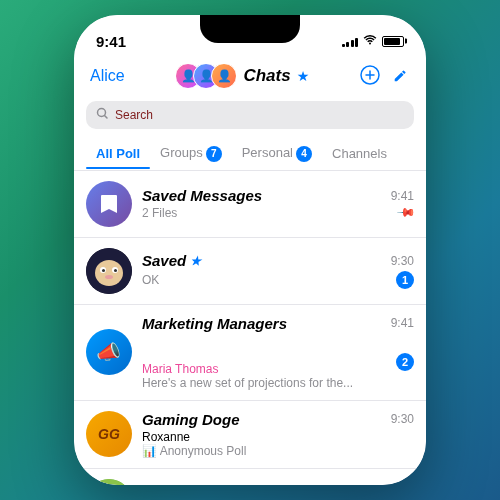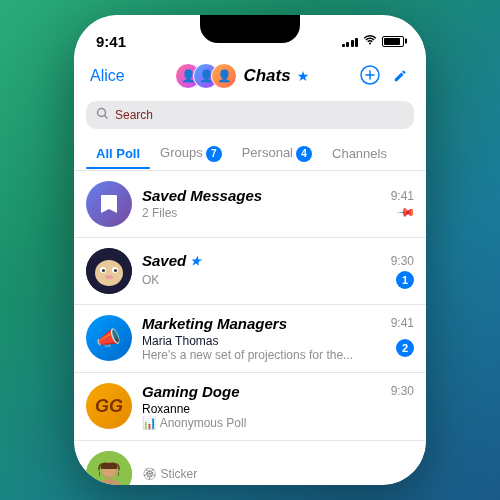--- a/index.html
+++ b/index.html
@@ -326,21 +326,21 @@
       padding: 0 5px;
     }
     .pin-icon {
       color: #c7c7cc;
       font-size: 12px;
       transform: rotate(45deg);
       display: inline-block;
     }
     .megaphone { font-size: 20px; }
     .gg-letters {
-      font-size: 18px;
+      font-size: 14px;
       font-weight: 900;
       color: #7a3200;
       font-style: italic;
       text-align: center;
     }
   </style>
 </head>
 <body>
 
 <div class="phone-frame">
@@ -474,21 +474,21 @@
         <div class="chat-avatar avatar-marketing">
           <span class="megaphone">📣</span>
         </div>
         <div class="chat-content">
           <div class="chat-header">
             <span class="chat-name">Marketing Managers</span>
             <span class="chat-time">9:41</span>
           </div>
           <div class="chat-preview">
             <div style="flex:1;min-width:0;">
-              <div style="font-size:12px;color:#0f172a;font-weight:400;">Maria Thomas</div>
+              <div style="font-size:12px;color:#ec4899;font-weight:400;margin-top:28px;">Maria Thomas</div>
               <div class="chat-message">Here's a new set of projections for the...</div>
             </div>
             <div class="chat-right">
               <span class="unread-badge">2</span>
             </div>
           </div>
         </div>
       </div>
 
       <div class="chat-item">

